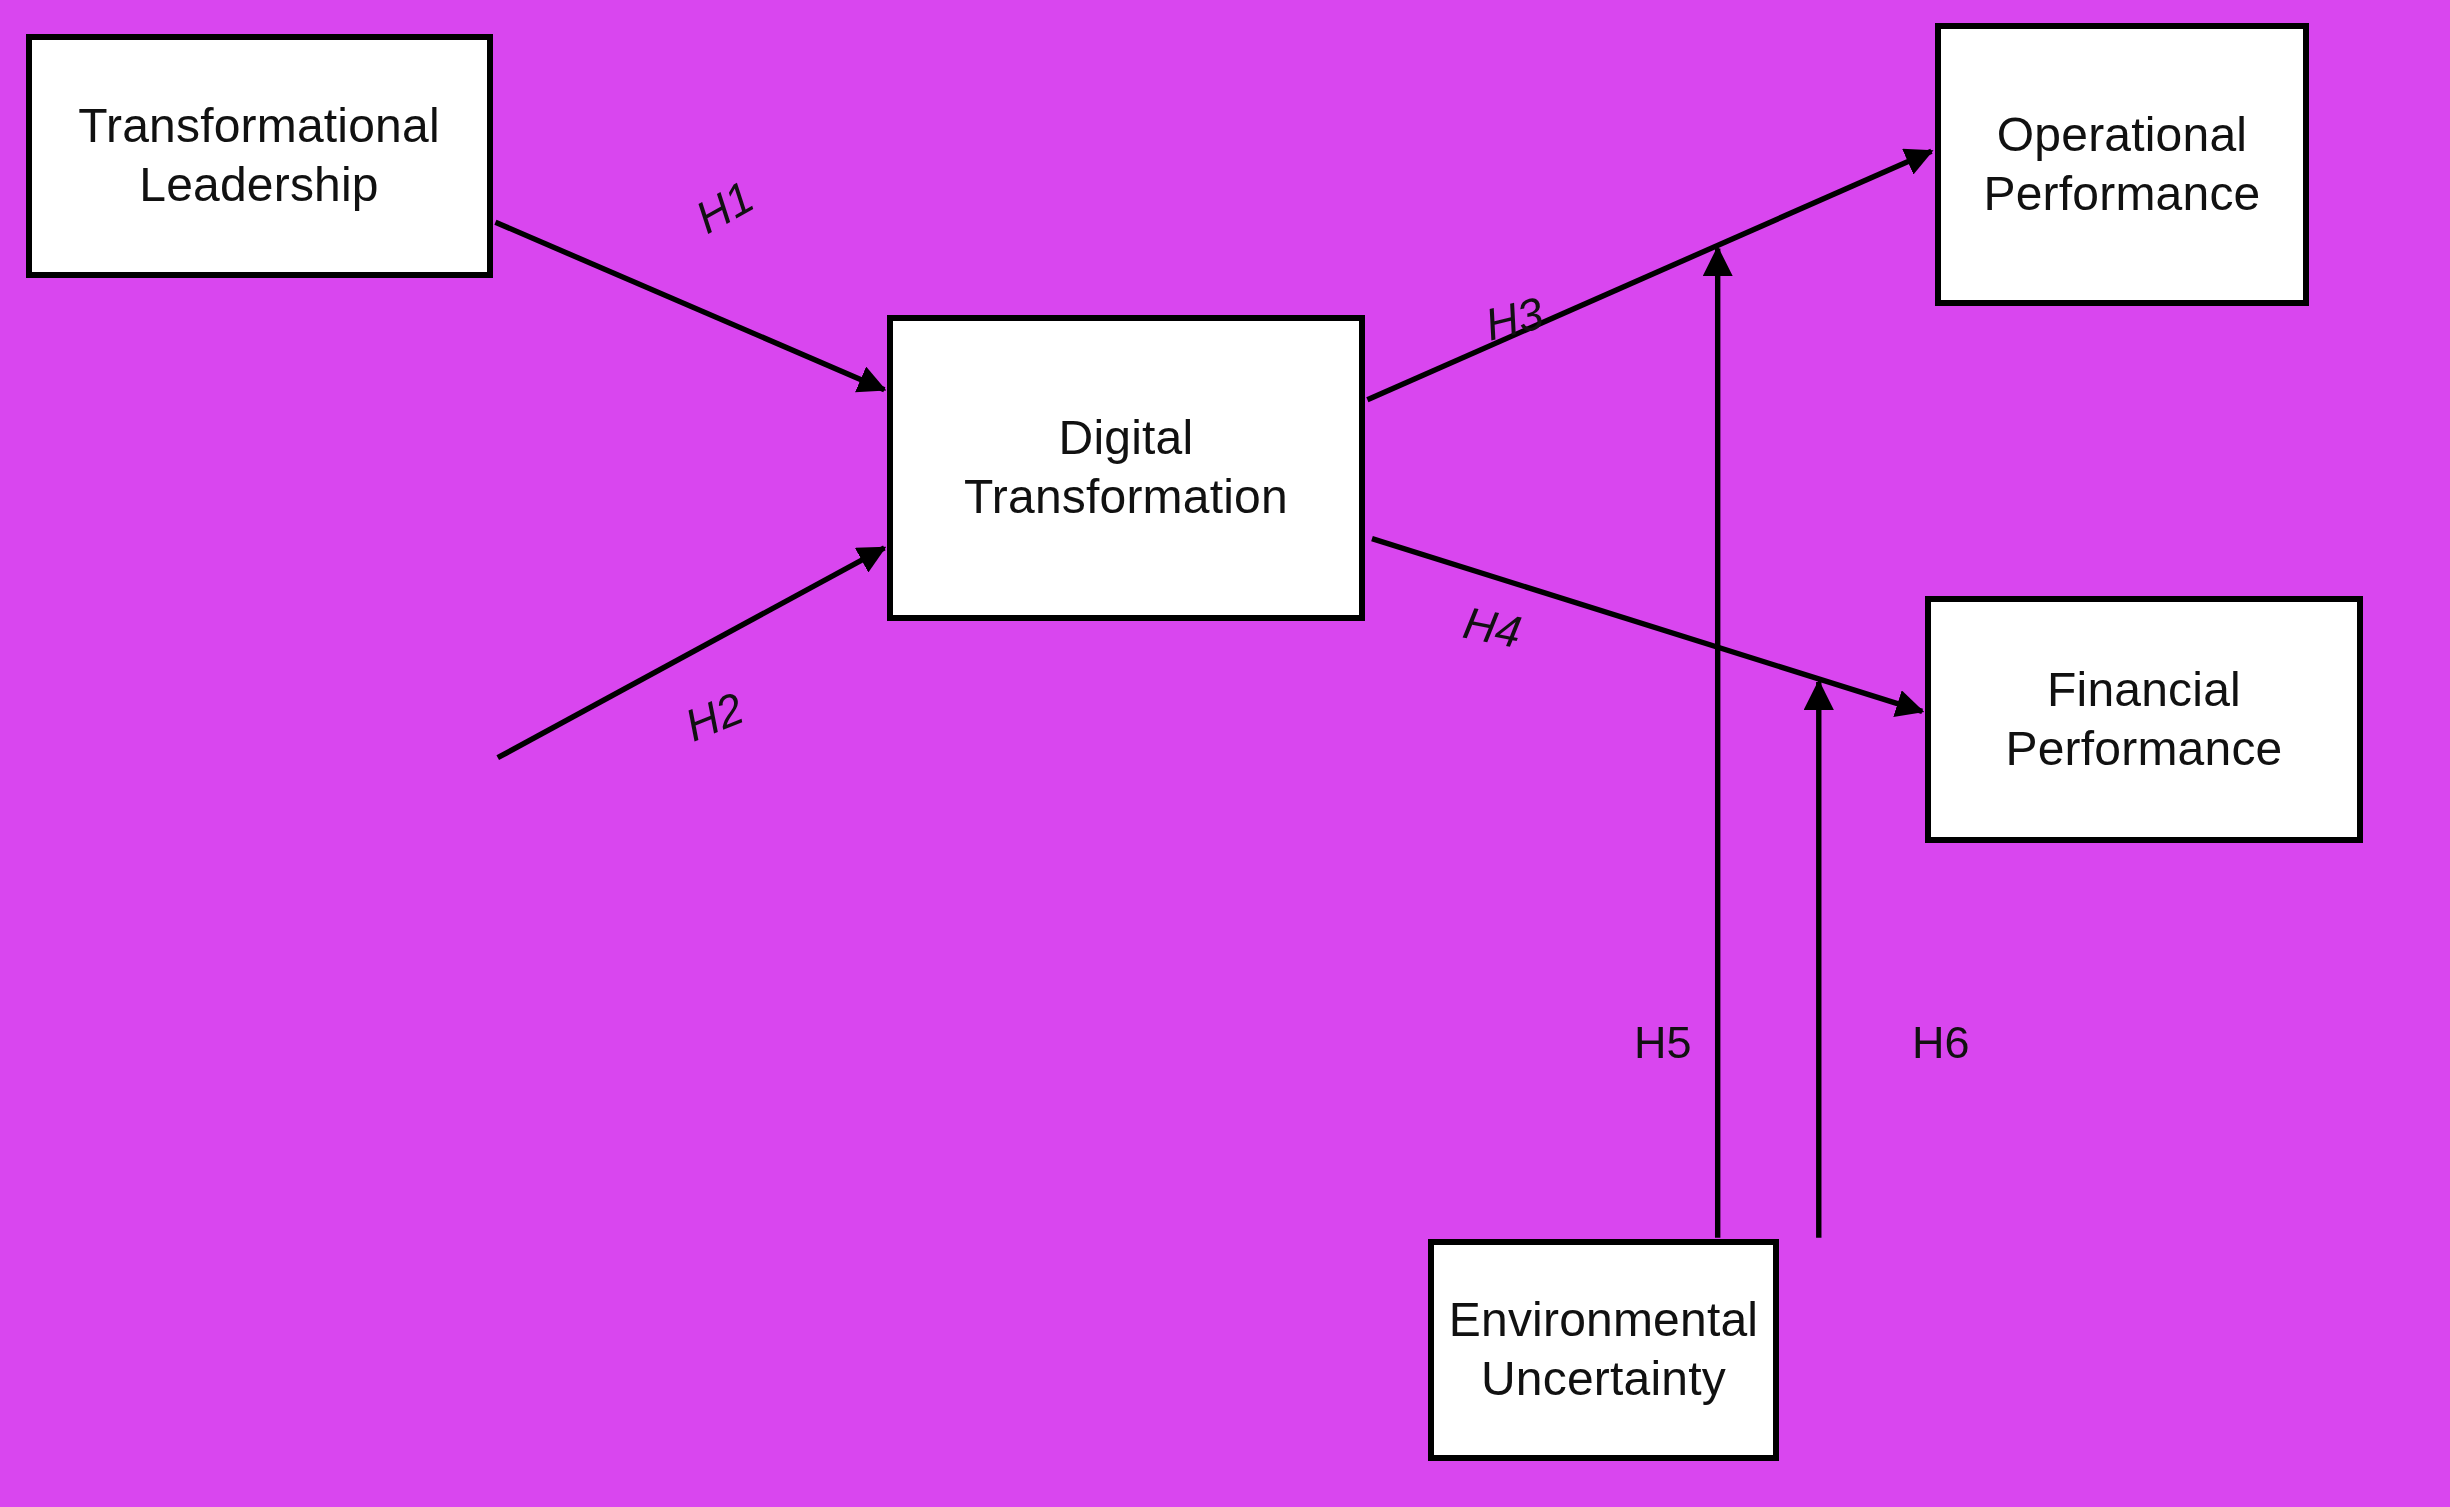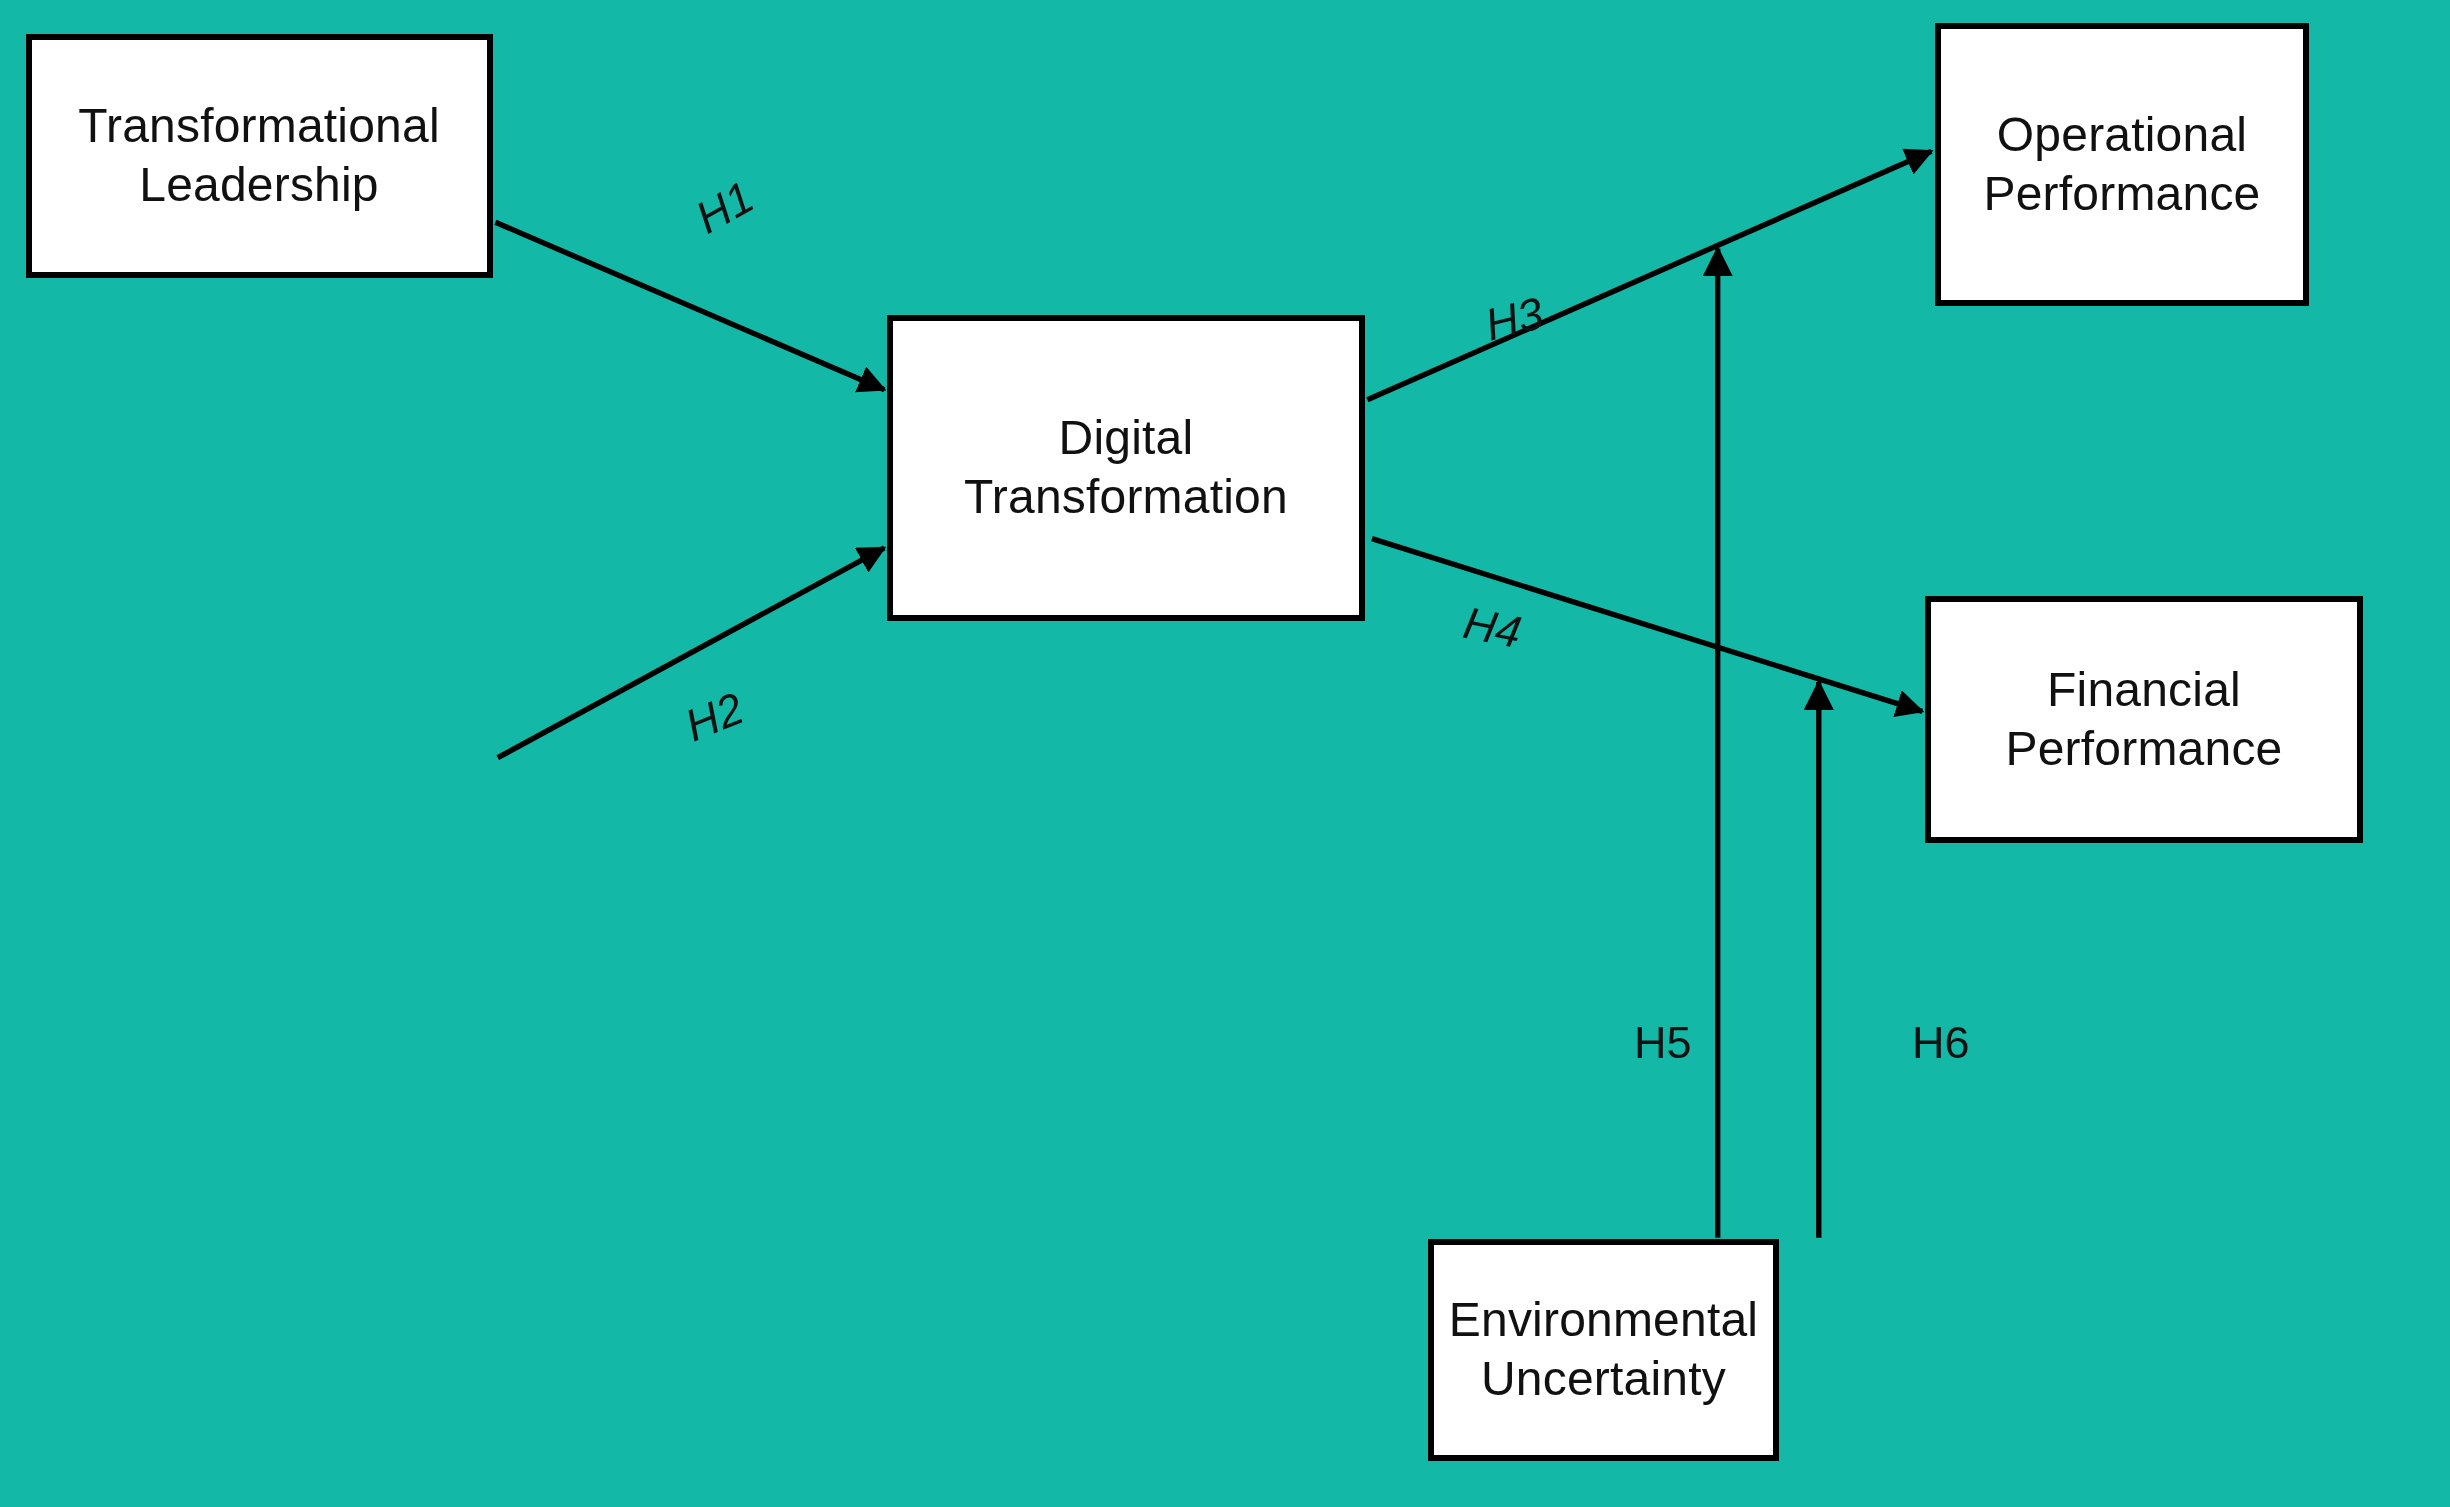--- a/index.html
+++ b/index.html
@@ -5,21 +5,21 @@
 <style>
   html, body {
     margin: 0;
     padding: 0;
     background: #ffffff;
   }
   #canvas {
     position: relative;
     width: 2450px;
     height: 1507px;
-    background: #14b8a6;
+    background: #d946ef;
     overflow: hidden;
     font-family: "Liberation Sans", sans-serif;
   }
   #diagram-svg {
     position: absolute;
     left: 0;
     top: 0;
     width: 2450px;
     height: 1507px;
   }

